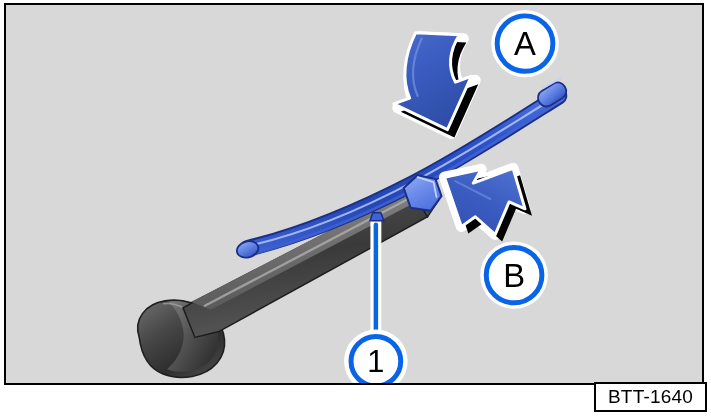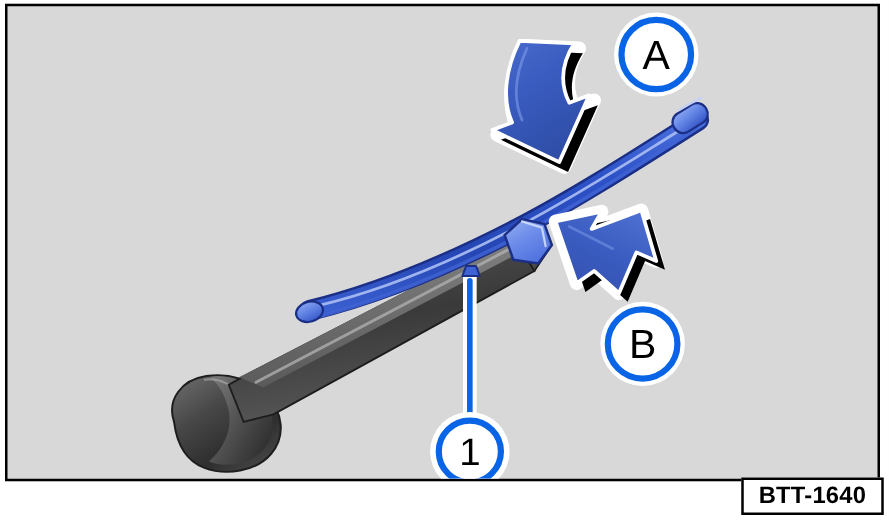--- a/index.html
+++ b/index.html
@@ -45,21 +45,21 @@
     bottom: 4px;
     background: #ffffff;
     border: 2px solid #000000;
     box-sizing: border-box;
     padding: 3px 12px 4px 12px;
     line-height: 1;
   }
   #caption-text {
     font-family: "Liberation Sans", sans-serif;
     font-size: 19px;
-    font-weight: 700;
+    font-weight: 400;
     color: #000000;
     letter-spacing: 0.2px;
     white-space: nowrap;
   }
 </style>
 </head>
 <body>
 
 <div id="figure">
 

